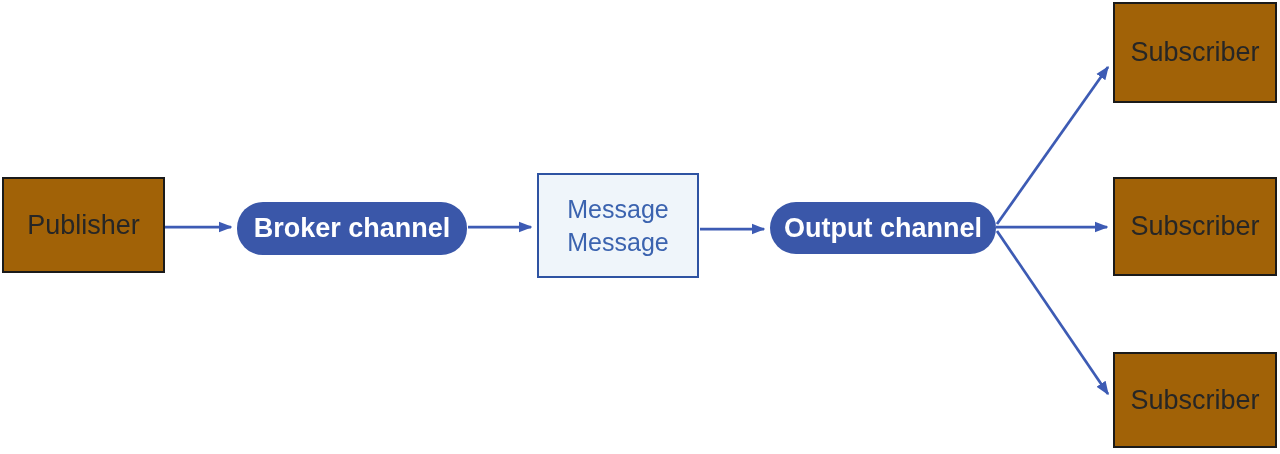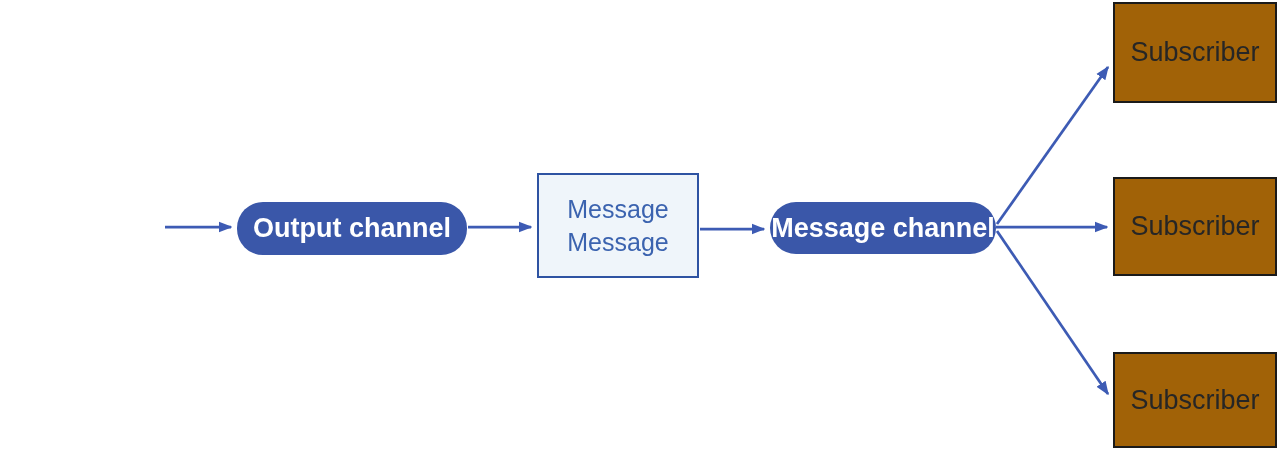--- a/index.html
+++ b/index.html
@@ -84,31 +84,34 @@
       </marker>
     </defs>
     <line x1="165" y1="227" x2="231" y2="227" marker-end="url(#arrowhead)"></line>
     <line x1="468" y1="227" x2="531" y2="227" marker-end="url(#arrowhead)"></line>
     <line x1="700" y1="229" x2="764" y2="229" marker-end="url(#arrowhead)"></line>
     <line x1="997" y1="224" x2="1108" y2="67" marker-end="url(#arrowhead)"></line>
     <line x1="996" y1="227" x2="1107" y2="227" marker-end="url(#arrowhead)"></line>
     <line x1="997" y1="231" x2="1108" y2="394" marker-end="url(#arrowhead)"></line>
   </svg>
 
+  <div class="node plain-box publisher">
+    <span class="label">Publisher</span>
+  </div>
 
   <div class="node pill input-channel">
-    <span class="label">Output channel</span>
+    <span class="label">Broker channel</span>
   </div>
 
   <div class="node broker">
     <span class="label">Message Message</span>
   </div>
 
   <div class="node pill output-channel">
-    <span class="label">Message channel</span>
+    <span class="label">Output channel</span>
   </div>
 
   <div class="node plain-box sub-1">
     <span class="label">Subscriber</span>
   </div>
 
   <div class="node plain-box sub-2">
     <span class="label">Subscriber</span>
   </div>
 

